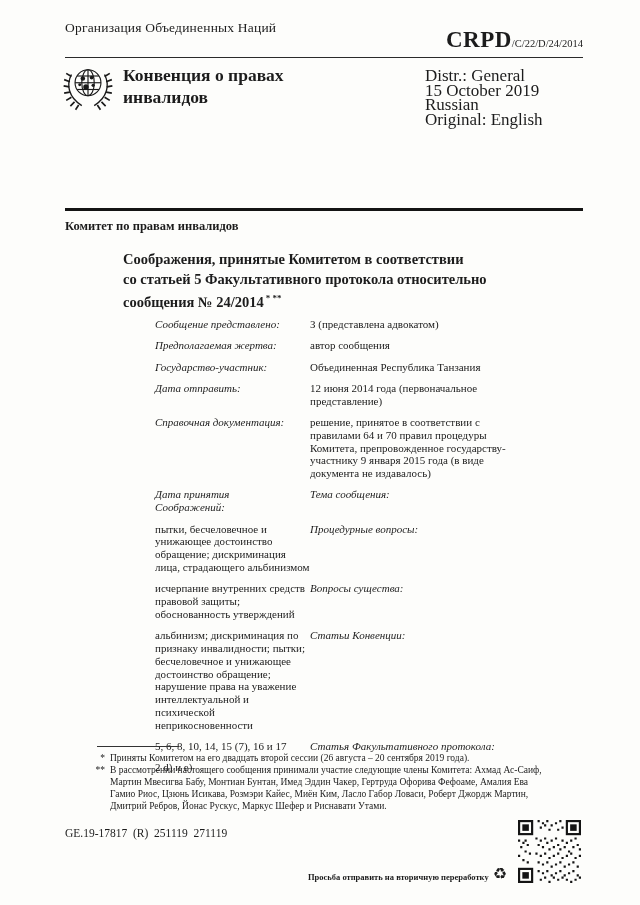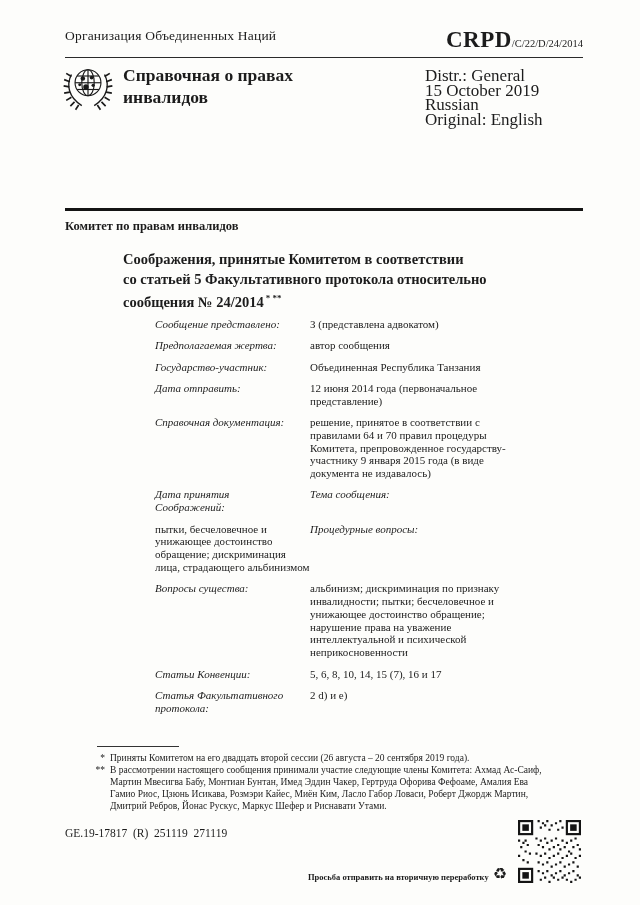--- a/index.html
+++ b/index.html
@@ -1,21 +1,21 @@
 <!DOCTYPE html>
 <html><head>
 <meta charset="utf-8">
 <style>
   html,body { margin:0; padding:0; background:#ffffff; }
   .page {
     position:relative; width:640px; height:905px; overflow:hidden;
     background:#fdfdfb; color:#1c1c1c;
     font-family:"Liberation Serif","DejaVu Serif",serif;
   }
-  .org-name { position:absolute; left:65px; top:28px; font-size:13.5px; letter-spacing:0.2px; }
+  .org-name { position:absolute; left:65px; top:20px; font-size:13.5px; letter-spacing:0.2px; }
   .doc-symbol { position:absolute; right:57px; top:27px; white-space:nowrap; }
   .sym-main { font-size:23px; font-weight:600; letter-spacing:0.5px; }
   .sym-sub  { font-size:10.5px; }
   .rule-thin  { position:absolute; left:65px; top:57px;  width:518px; height:1px; background:#2a2a2a; }
   .rule-thick { position:absolute; left:65px; top:208px; width:518px; height:3px; background:#141414; }
 
   .emblem { position:absolute; left:61px; top:62px; width:54px; height:56px; }
 
   .treaty-title { position:absolute; left:123px; top:64px; width:210px;
     font-size:17.5px; font-weight:bold; line-height:22px; }
@@ -85,21 +85,21 @@
     <g fill="none" stroke="#1a1a1a" stroke-width="1.3">
       <path d="M10 12 C 5 22 7 34 20 42"></path>
       <path d="M42 12 C 47 22 45 34 32 42"></path>
     </g>
     <g fill="none" stroke="#1a1a1a" stroke-width="1.6">
       <path d="M10 14 L5 11 M8.5 19 L3 17 M8 24 L2.5 23 M8.5 29 L3 30 M10 34 L5 37 M13 38.5 L9 42.5 M17 41.5 L14 46"></path>
       <path d="M42 14 L47 11 M43.5 19 L49 17 M44 24 L49.5 23 M43.5 29 L49 30 M42 34 L47 37 M39 38.5 L43 42.5 M35 41.5 L38 46"></path>
     </g>
   </svg>
 
-  <div class="treaty-title">Справочная о правах инвалидов</div>
+  <div class="treaty-title">Конвенция о правах инвалидов</div>
 
   <div class="distr">
     <div>Distr.: General</div>
     <div>15 October 2019</div>
     <div>Russian</div>
     <div>Original: English</div>
   </div>
 
   <div class="rule-thick"></div>
 
@@ -119,20 +119,21 @@
     <div class="f-label">Государство-участник:</div>
     <div class="f-value">Объединенная Республика Танзания</div>
     <div class="f-label">Дата отправить:</div>
     <div class="f-value">12 июня 2014 года (первоначальное представление)</div>
     <div class="f-label">Справочная документация:</div>
     <div class="f-value">решение, принятое в соответствии с правилами 64 и 70 правил процедуры Комитета, препровожденное государству-участнику 9 января 2015 года (в виде документа не издавалось)</div>
     <div class="f-label">Дата принятия Соображений:</div>
     <div class="f-label">Тема сообщения:</div>
     <div class="f-value">пытки, бесчеловечное и унижающее достоинство обращение; дискриминация лица, страдающего альбинизмом</div>
     <div class="f-label">Процедурные вопросы:</div>
+    <div class="f-value">исчерпание внутренних средств правовой защиты; обоснованность утверждений</div>
     <div class="f-label">Вопросы существа:</div>
     <div class="f-value">альбинизм; дискриминация по признаку инвалидности; пытки; бесчеловечное и унижающее достоинство обращение; нарушение права на уважение интеллектуальной и психической неприкосновенности</div>
     <div class="f-label">Статьи Конвенции:</div>
     <div class="f-value">5, 6, 8, 10, 14, 15 (7), 16 и 17</div>
     <div class="f-label">Статья Факультативного протокола:</div>
     <div class="f-value">2 d) и e)</div>
   </div>
 
   <div class="fn-sep"></div>
   <div class="footnotes">

